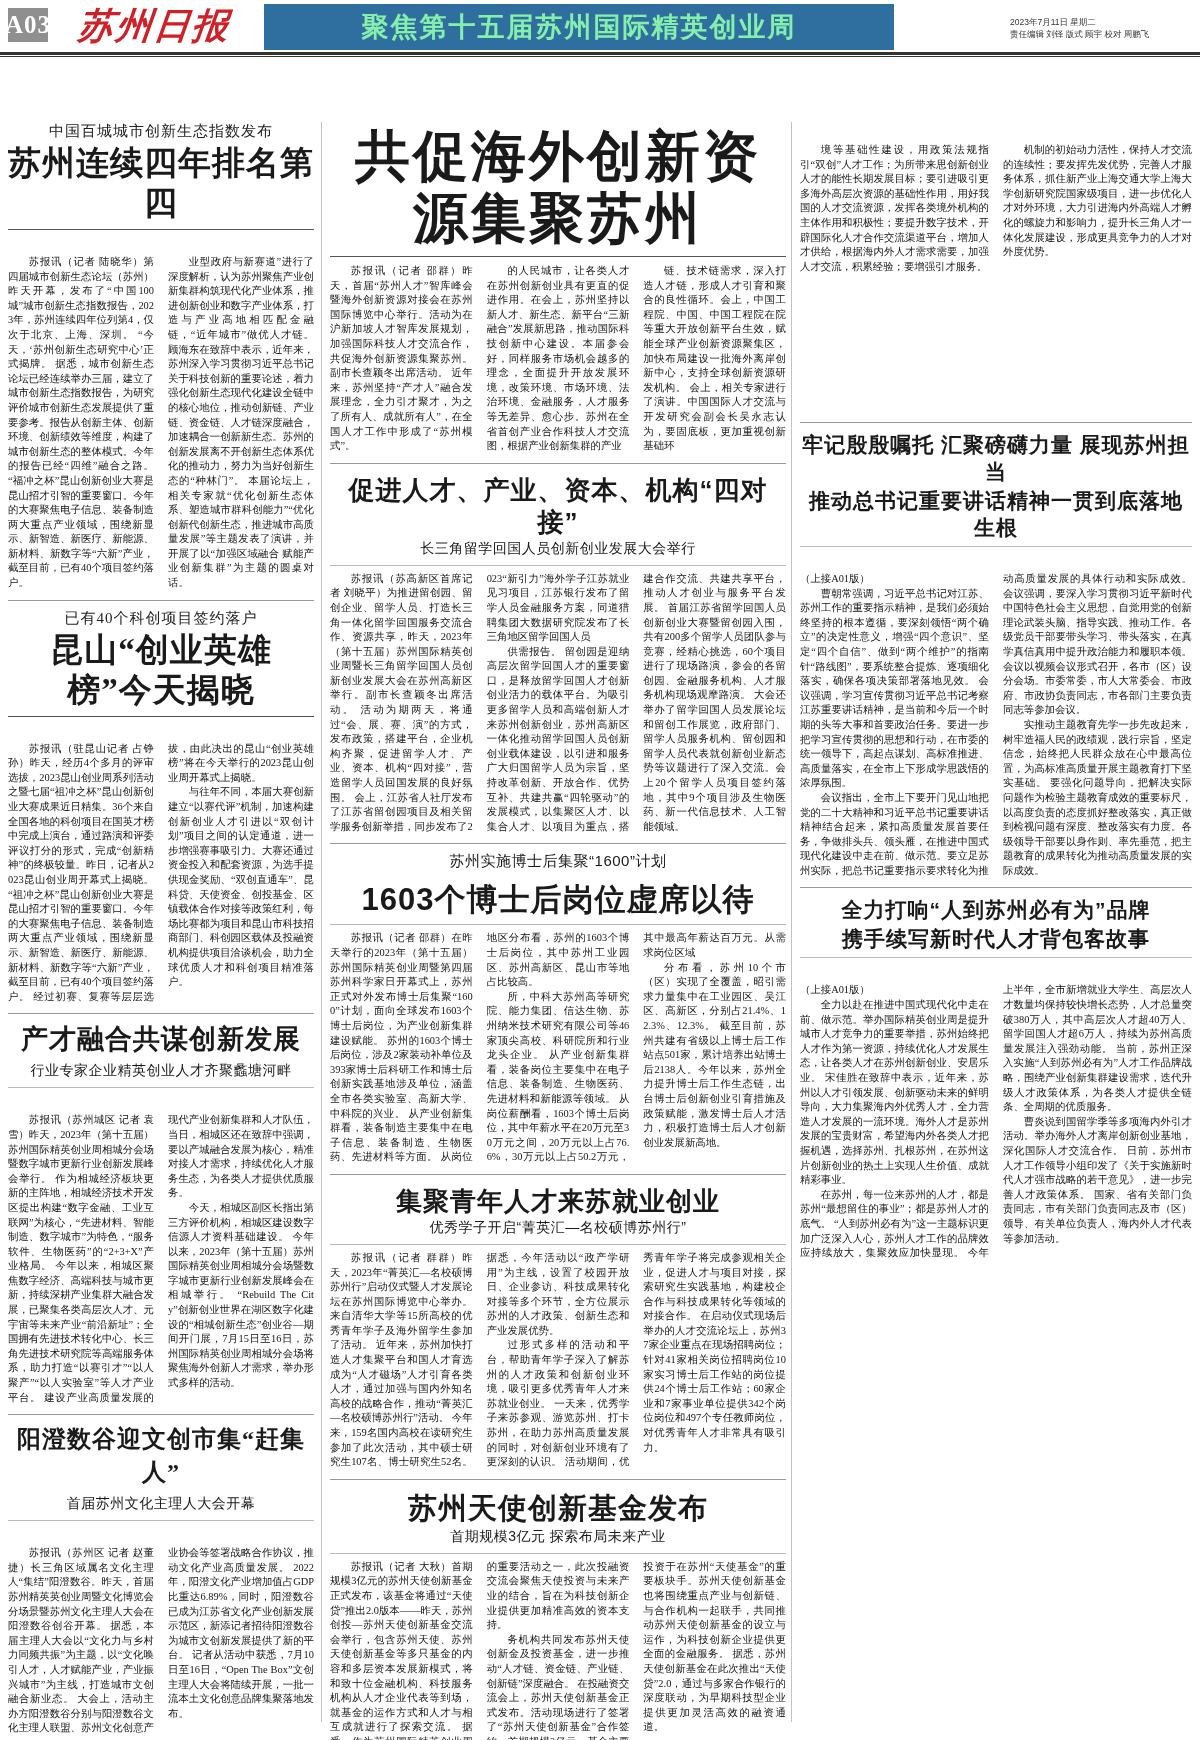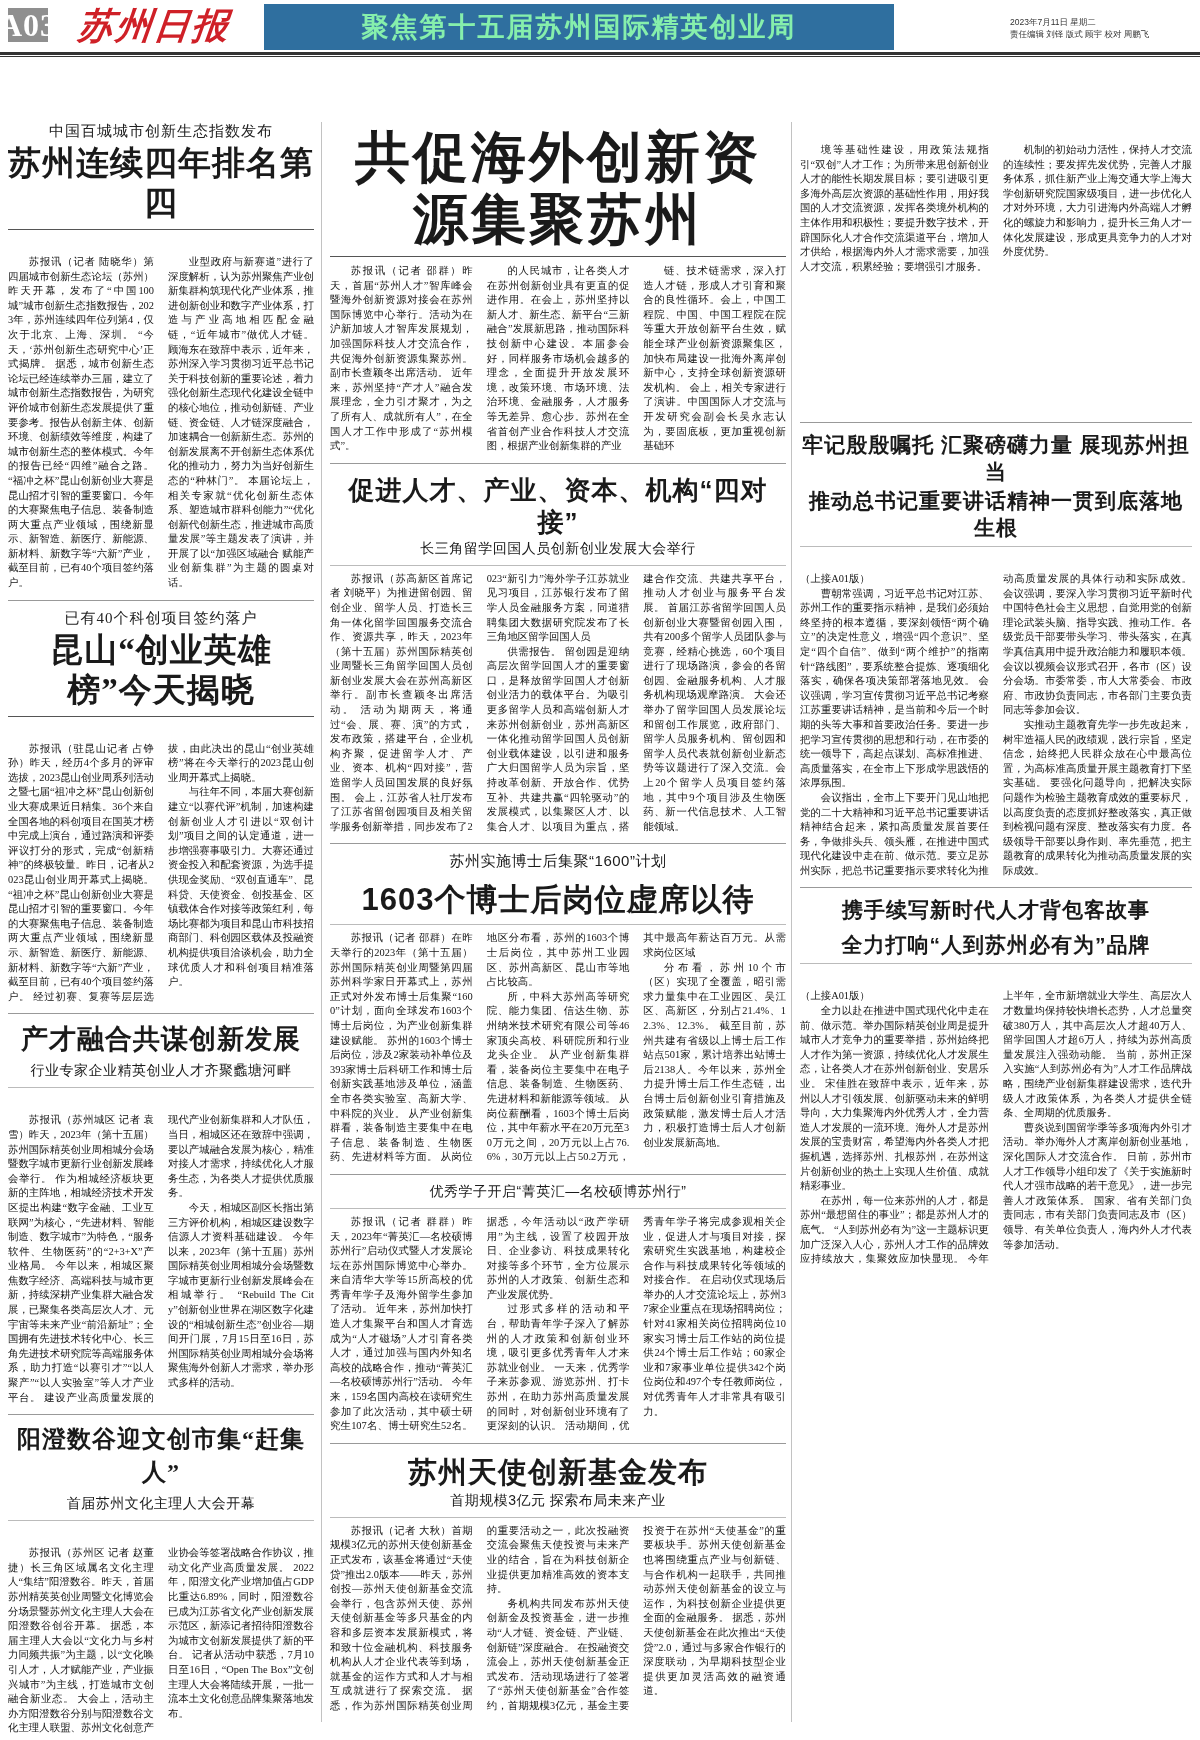--- a/index.html
+++ b/index.html
@@ -11,21 +11,21 @@
     color:#1a1a1a;
     overflow:hidden;
   }
 
   
   .masthead { position:relative; width:1200px; height:56px; background:#fff; }
   .page-num {
     position:absolute; left:8px; top:8px; width:40px; height:34px;
     background:#8f8f8f; color:#fff;
     font-family:"Liberation Serif", serif; font-weight:bold;
-    font-size:32px; letter-spacing:1px;
+    font-size:25px; letter-spacing:1px;
     display:flex; align-items:center; justify-content:center;
   }
   .paper-logo {
     position:absolute; left:78px; top:4px;
     font-family:"Liberation Serif","DejaVu Serif",serif;
     font-size:36px; font-weight:bold; color:#cf2027;
     font-style:italic; letter-spacing:2px;
     line-height:44px;
     transform:skewX(-6deg);
   }
@@ -66,21 +66,21 @@
     font-family:"Liberation Serif",serif; margin:4px 0 2px 0;
   }
   .headline-1 {
     text-align:center; font-size:33px; font-weight:bold; letter-spacing:1px;
     line-height:40px; margin:2px 0 6px 0;
     font-family:"Liberation Serif","DejaVu Serif",serif;
   }
   .headline-main {
     text-align:center; font-size:55px; font-weight:bold; letter-spacing:3px;
     line-height:62px; margin:8px 0 4px 0;
-    font-family:Liberation Sans, sans-serif;
+    font-family:Liberation Serif, serif;
   }
   .subhead-main {
     text-align:center; font-size:20px; letter-spacing:1px; margin:2px 0 10px 0;
     font-family:"Liberation Sans", sans-serif; font-weight:bold;
   }
   .headline-2 {
     text-align:center; font-size:26px; font-weight:bold; letter-spacing:1px;
     line-height:32px; margin:10px 0 2px 0;
     font-family:"Liberation Sans","DejaVu Sans",sans-serif;
   }
@@ -254,20 +254,21 @@
 从产业创新集群看，装备岗位主要集中在电子信息、装备制造、生物医药、先进材料和新能源等领域。
 从岗位薪酬看，1603个博士后岗位，其中年薪水平在20万元至30万元之间，20万元以上占76.6%，30万元以上占50.2万元，其中最高年薪达百万元。从需求岗位区域</p>
         <p>分布看，苏州10个市（区）实现了全覆盖，昭引需求力量集中在工业园区、吴江区、高新区，分别占21.4%、12.3%、12.3%。
 截至目前，苏州共建有省级以上博士后工作站点501家，累计培养出站博士后2138人。今年以来，苏州全力提升博士后工作生态链，出台博士后创新创业引育措施及政策赋能，激发博士后人才活力，积极打造博士后人才创新创业发展新高地。</p>
       </div>
     </div>
 
     <div class="sep-line"></div>
 
     <div class="blk">
+      <div class="headline-2">集聚青年人才来苏就业创业</div>
       <div class="subhead">优秀学子开启“菁英汇—名校硕博苏州行”</div>
       <div class="hl-rule-thin"></div>
       <div class="body-cols c3">
         <p>苏报讯（记者 群群）昨天，2023年“菁英汇—名校硕博苏州行”启动仪式暨人才发展论坛在苏州国际博览中心举办。来自清华大学等15所高校的优秀青年学子及海外留学生参加了活动。
 近年来，苏州加快打造人才集聚平台和国人才育选成为“人才磁场”人才引育各类人才，通过加强与国内外知名高校的战略合作，推动“菁英汇—名校硕博苏州行”活动。
 今年来，159名国内高校在读研究生参加了此次活动，其中硕士研究生107名、博士研究生52名。
 据悉，今年活动以“政产学研用”为主线，设置了校园开放日、企业参访、科技成果转化对接等多个环节，全方位展示苏州的人才政策、创新生态和产业发展优势。</p>
         <p>过形式多样的活动和平台，帮助青年学子深入了解苏州的人才政策和创新创业环境，吸引更多优秀青年人才来苏就业创业。
 一天来，优秀学子来苏参观、游览苏州、打卡苏州，在助力苏州高质量发展的同时，对创新创业环境有了更深刻的认识。
 活动期间，优秀青年学子将完成参观相关企业，促进人才与项目对接，探索研究生实践基地，构建校企合作与科技成果转化等领域的对接合作。
@@ -313,22 +314,22 @@
 会议强调，要深入学习贯彻习近平新时代中国特色社会主义思想，自觉用党的创新理论武装头脑、指导实践、推动工作。各级党员干部要带头学习、带头落实，在真学真信真用中提升政治能力和履职本领。
 会议以视频会议形式召开，各市（区）设分会场。市委常委，市人大常委会、市政府、市政协负责同志，市各部门主要负责同志等参加会议。</p>
         <p>实推动主题教育先学一步先改起来，树牢造福人民的政绩观，践行宗旨，坚定信念，始终把人民群众放在心中最高位置，为高标准高质量开展主题教育打下坚实基础。
 要强化问题导向，把解决实际问题作为检验主题教育成效的重要标尺，以高度负责的态度抓好整改落实，真正做到检视问题有深度、整改落实有力度。各级领导干部要以身作则、率先垂范，把主题教育的成果转化为推动高质量发展的实际成效。</p>
       </div>
     </div>
 
     <div class="sep-line"></div>
 
     <div class="blk">
+      <div class="headline-3">全力打响“人到苏州必有为”品牌</div>
       <div class="headline-3" style="margin-top:0;">携手续写新时代人才背包客故事</div>
-      <div class="headline-3">全力打响“人到苏州必有为”品牌</div>
       <div class="hl-rule-thin"></div>
       <div class="body-cols c2">
         <p style="text-indent:0;">（上接A01版）</p>
         <p>全力以赴在推进中国式现代化中走在前、做示范。举办国际精英创业周是提升城市人才竞争力的重要举措，苏州始终把人才作为第一资源，持续优化人才发展生态，让各类人才在苏州创新创业、安居乐业。
 宋佳胜在致辞中表示，近年来，苏州以人才引领发展、创新驱动未来的鲜明导向，大力集聚海内外优秀人才，全力营造人才发展的一流环境。海外人才是苏州发展的宝贵财富，希望海内外各类人才把握机遇，选择苏州、扎根苏州，在苏州这片创新创业的热土上实现人生价值、成就精彩事业。</p>
         <p>在苏州，每一位来苏州的人才，都是苏州“最想留住的事业”；都是苏州人才的底气。
 “人到苏州必有为”这一主题标识更加广泛深入人心，苏州人才工作的品牌效应持续放大，集聚效应加快显现。
 今年上半年，全市新增就业大学生、高层次人才数量均保持较快增长态势，人才总量突破380万人，其中高层次人才超40万人、留学回国人才超6万人，持续为苏州高质量发展注入强劲动能。
 当前，苏州正深入实施“人到苏州必有为”人才工作品牌战略，围绕产业创新集群建设需求，迭代升级人才政策体系，为各类人才提供全链条、全周期的优质服务。</p>
         <p>曹炎说到国留学季等多项海内外引才活动。举办海外人才离岸创新创业基地，深化国际人才交流合作。

